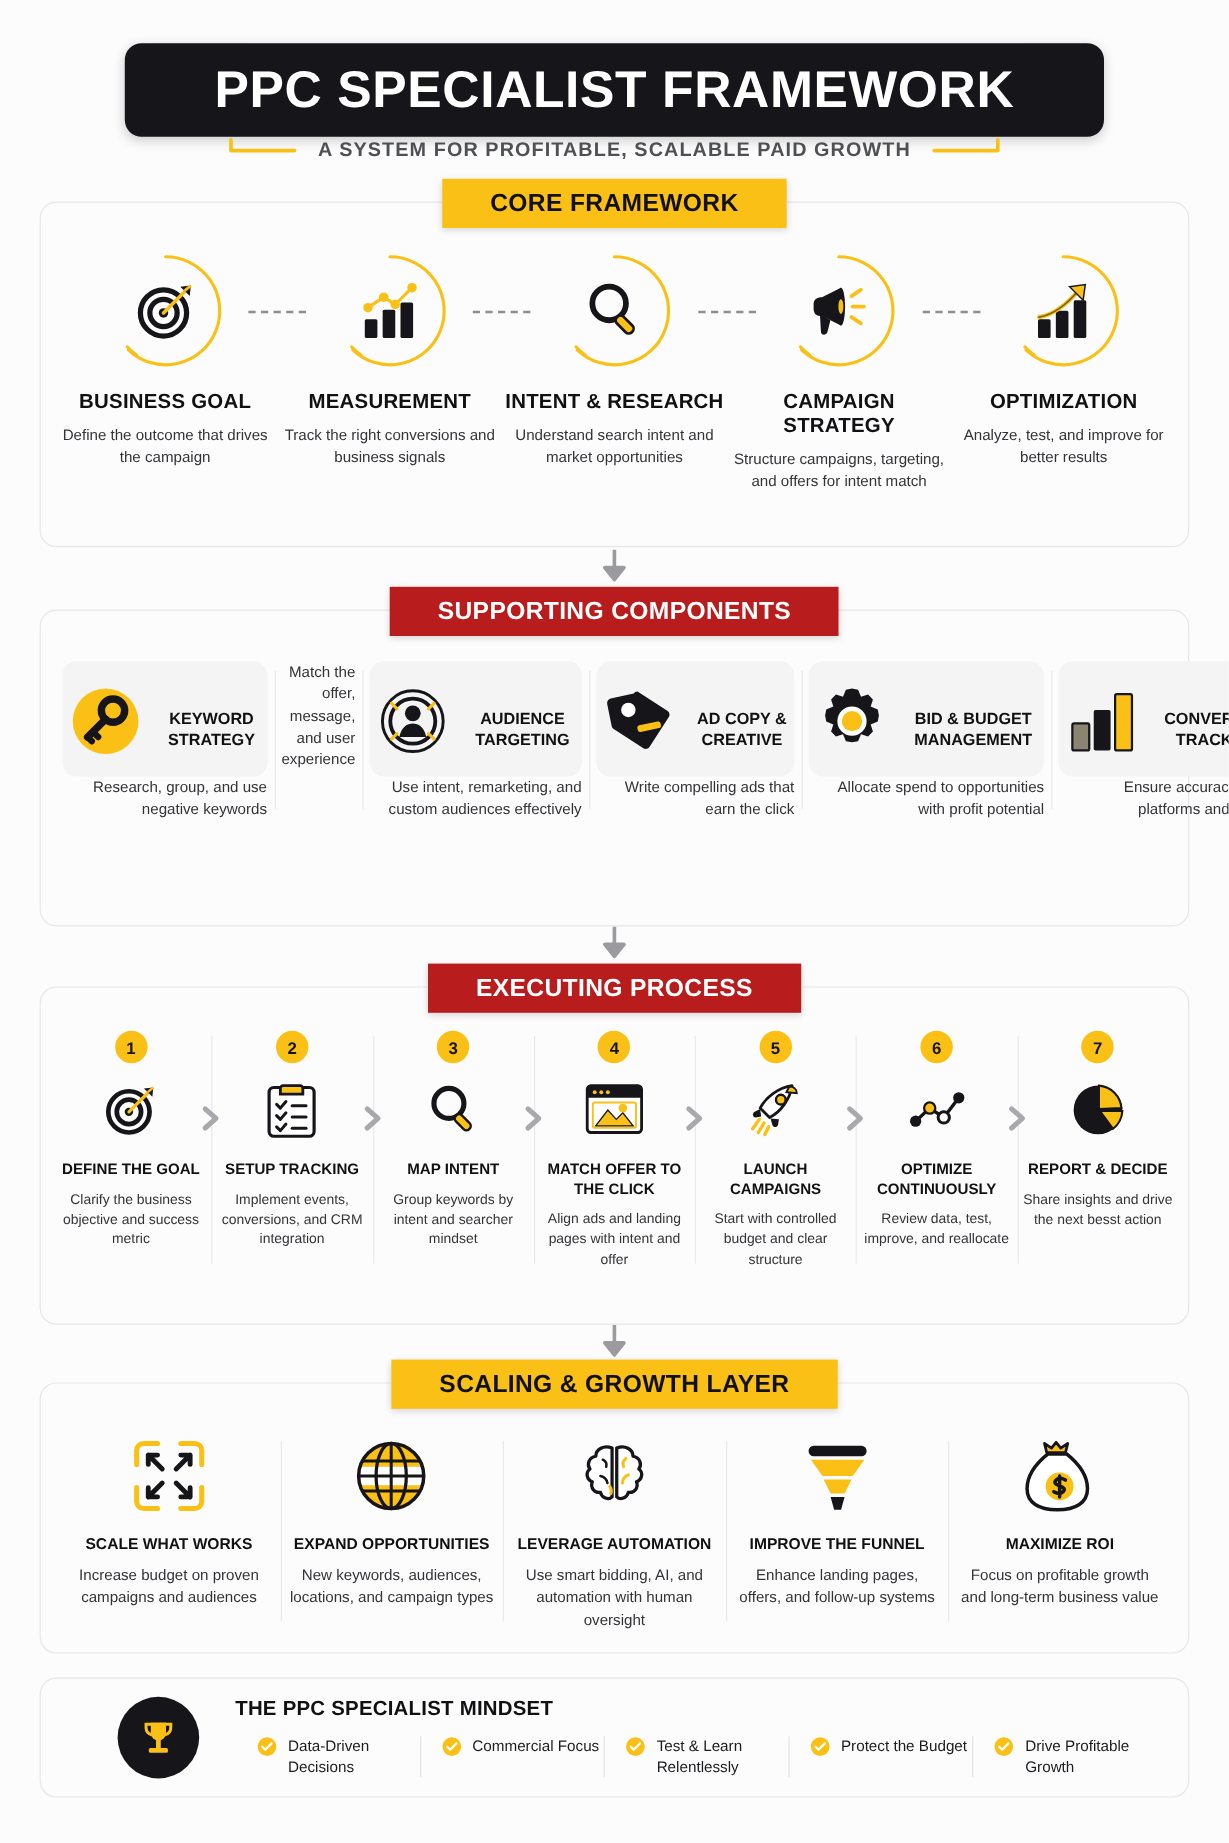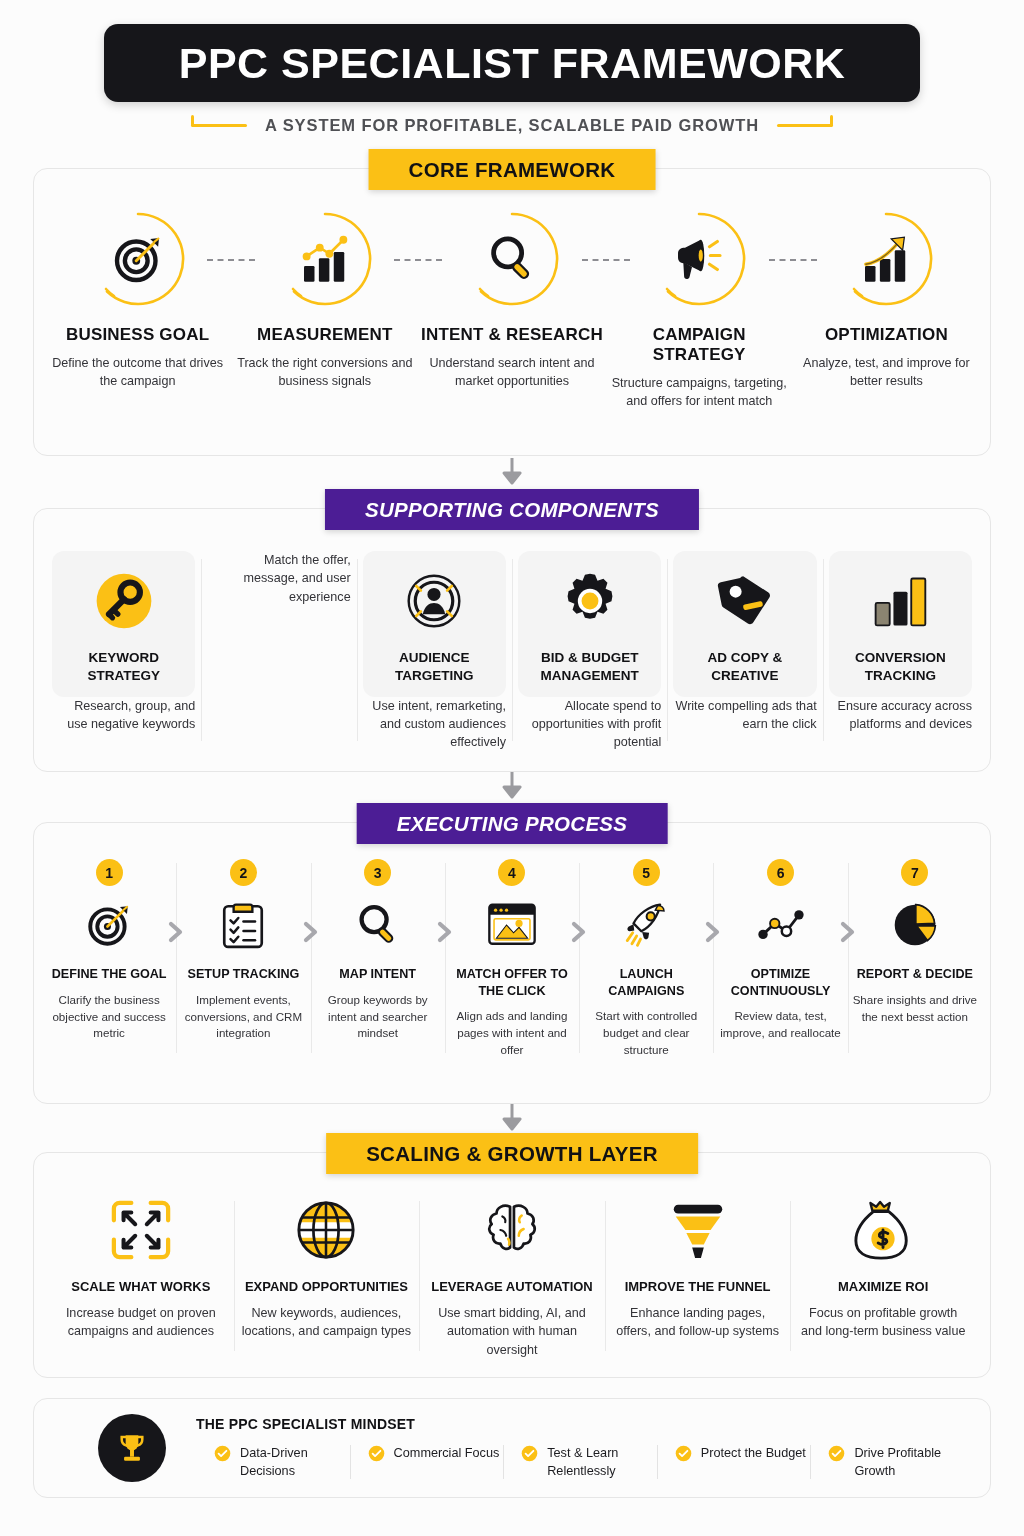--- a/index.html
+++ b/index.html
@@ -6,21 +6,21 @@
   html,body{
     width:1024px; height:1536px;
     background:#ffffff;
     font-family:"Liberation Sans", sans-serif;
     -webkit-font-smoothing:antialiased;
   }
   .page{ position:relative; width:1024px; height:1536px; background:#fcfcfc; overflow:hidden; }
 
   
   .title-bar{
-    position:absolute; left:104px; top:24px; width:816px; height:78px;
+    position:absolute; left:104px; top:36px; width:816px; height:78px;
     background:#16161a; border-radius:14px;
     display:flex; align-items:center; justify-content:center;
     box-shadow:0 3px 10px rgba(0,0,0,.18);
   }
   .title-bar h1{
     color:#fff; font-size:43px; font-weight:bold; letter-spacing:.5px;
     font-family:"Liberation Sans", sans-serif;
   }
   .subtitle-row{
     position:absolute; left:0; top:108px; width:1024px; height:34px;
@@ -36,21 +36,21 @@
     position:absolute; left:33px; width:958px;
     background:#fcfcfc; border:1px solid #e6e6e6; border-radius:14px;
   }
   .banner{
     position:absolute; top:-20px; left:50%; transform:translateX(-50%);
     height:41px; padding:0 40px; border-radius:0;
     display:flex; align-items:center; justify-content:center;
     font-size:20.5px; font-weight:bold; letter-spacing:.3px; white-space:nowrap;
     box-shadow:0 2px 6px rgba(0,0,0,.16); z-index:5;
   }
-  .banner.dark{ background:#4c1d95; color:#ffffff;font-style:italic; }
+  .banner.dark{ background:#b91c1c; color:#ffffff; }
   .banner.yellow{ background:#FBC015; color:#111114; }
 
   .arrow-down{
     position:absolute; left:50%; transform:translateX(-50%);
     width:26px; height:30px;
   }
 
   
   .core-grid{ display:flex; padding:42px 10px 18px; }
   .core-item{ flex:1; display:flex; flex-direction:column; align-items:center; position:relative; }
@@ -62,21 +62,21 @@
   .core-dash i{ display:block; width:100%; height:0; border-top:2.5px dashed #8d8d92; }
 
   
   .sup-grid{ display:flex; padding:42px 12px 18px; }
   .sup-item{ flex:1; display:flex; flex-direction:column; align-items:center; position:relative; padding:0 6px; }
   .sup-item + .sup-item::before{
     content:""; position:absolute; left:0; top:8px; bottom:10px; width:1px; background:#e9e9e9;
   }
   .sup-tile{
     width:100%; background:#f4f4f4; border-radius:12px;
-    padding:16px 6px 12px; display:flex; flex-direction:column; align-items:center;
+    padding:16px 6px 12px; display:flex; flex-direction:row; align-items:center;gap:18px;
   }
   .sup-ico{ width:68px; height:68px; display:flex; align-items:center; justify-content:center; }
   .sup-h{ margin-top:14px; font-size:13.5px; font-weight:bold; color:#111114; text-align:center; line-height:1.32; }
   .sup-p{ font-size:12.6px; line-height:1.45; color:#333338; text-align:right; }
 
   
   .proc-grid{ display:flex; padding:36px 8px 16px; }
   .proc-item{ flex:1; display:flex; flex-direction:column; align-items:center; position:relative; padding:0 3px; }
   .proc-item + .proc-item::before{
     content:""; position:absolute; left:0; top:4px; bottom:6px; width:1px; background:#e9e9e9;
@@ -104,21 +104,21 @@
   .mindset{
     position:absolute; left:33px; top:1398px; width:958px; height:100px;
     background:#fcfcfc; border:1px solid #e6e6e6; border-radius:14px;
     display:flex; align-items:center; padding:0 26px;
   }
   .trophy-wrap{
     width:68px; height:68px; border-radius:50%; background:#16161a;
     display:flex; align-items:center; justify-content:center; flex:none; margin-left:38px;
   }
   .mindset-right{ flex:1; margin-left:30px; }
-  .mindset-h{ font-size:14px; font-weight:bold; color:#111114; letter-spacing:.2px; }
+  .mindset-h{ font-size:17px; font-weight:bold; color:#111114; letter-spacing:.2px; }
   .pill-row{ display:flex; margin-top:12px; }
   .pill{ flex:1; display:flex; align-items:flex-start; gap:9px; position:relative; padding-left:18px; }
   .pill + .pill::before{ content:""; position:absolute; left:0; top:1px; bottom:1px; width:1px; background:#e3e3e3; }
   .pill-check{ width:17px; height:17px; flex:none; margin-top:1px; }
   .pill-t{ font-size:12.7px; line-height:1.42; color:#1c1c20; }
 </style>
 </head>
 <body>
 
 <div class="page">
@@ -273,41 +273,41 @@
               </svg>
             </div>
             <div class="sup-h">AUDIENCE TARGETING</div>
           </div>
           <div class="sup-p">Use intent, remarketing, and custom audiences effectively</div>
         </div>
         <div class="sup-item">
           <div class="sup-tile">
             <div class="sup-ico">
               <svg width="60" height="60" viewBox="0 0 64 64">
+                <path d="M36 6 L58 28 a4 4 0 0 1 0 6 L36 56 a4 4 0 0 1 -6 0 L8 34 a4 4 0 0 1 -1.2 -3 L7 11 a4 4 0 0 1 4 -4 l21 -0.2 a4 4 0 0 1 4 -0.8z" fill="#16161a" transform="rotate(-12 32 32)"></path>
+                <circle cx="22" cy="22" r="6.4" fill="#fff"></circle>
+                <rect x="30" y="34" width="21" height="6" rx="2.2" fill="#FBC015" transform="rotate(-12 40 37)"></rect>
+              </svg>
+            </div>
+            <div class="sup-h">AD COPY &amp; CREATIVE</div>
+          </div>
+          <div class="sup-p">Write compelling ads that earn the click</div>
+        </div>
+        <div class="sup-item">
+          <div class="sup-tile">
+            <div class="sup-ico">
+              <svg width="60" height="60" viewBox="0 0 64 64">
                 <path d="M32 3 l5.4 1 2.6 6.3 6.3-2 4.3 4.3-2 6.3 6.3 2.6 1 5.4-1 5.4-6.3 2.6 2 6.3-4.3 4.3-6.3-2-2.6 6.3-5.4 1-5.4-1-2.6-6.3-6.3 2-4.3-4.3 2-6.3-6.3-2.6-1-5.4 1-5.4 6.3-2.6-2-6.3 4.3-4.3 6.3 2 2.6-6.3z" fill="#16161a"></path>
                 <circle cx="32" cy="32" r="13" fill="#fff"></circle>
                 <circle cx="32" cy="32" r="9" fill="#FBC015"></circle>
               </svg>
             </div>
             <div class="sup-h">BID &amp; BUDGET MANAGEMENT</div>
           </div>
           <div class="sup-p">Allocate spend to opportunities with profit potential</div>
-        </div>
-        <div class="sup-item">
-          <div class="sup-tile">
-            <div class="sup-ico">
-              <svg width="60" height="60" viewBox="0 0 64 64">
-                <path d="M36 6 L58 28 a4 4 0 0 1 0 6 L36 56 a4 4 0 0 1 -6 0 L8 34 a4 4 0 0 1 -1.2 -3 L7 11 a4 4 0 0 1 4 -4 l21 -0.2 a4 4 0 0 1 4 -0.8z" fill="#16161a" transform="rotate(-12 32 32)"></path>
-                <circle cx="22" cy="22" r="6.4" fill="#fff"></circle>
-                <rect x="30" y="34" width="21" height="6" rx="2.2" fill="#FBC015" transform="rotate(-12 40 37)"></rect>
-              </svg>
-            </div>
-            <div class="sup-h">AD COPY &amp; CREATIVE</div>
-          </div>
-          <div class="sup-p">Write compelling ads that earn the click</div>
         </div>
         <div class="sup-item">
           <div class="sup-tile">
             <div class="sup-ico">
               <svg width="60" height="60" viewBox="0 0 64 64">
                 <rect x="6" y="34" width="15" height="24" rx="1.6" fill="#8b8471" stroke="#16161a" stroke-width="2"></rect>
                 <rect x="25" y="22" width="15" height="36" rx="1.6" fill="#16161a"></rect>
                 <rect x="44" y="8" width="15" height="50" rx="1.6" fill="#FBC015" stroke="#16161a" stroke-width="2"></rect>
               </svg>
             </div>

